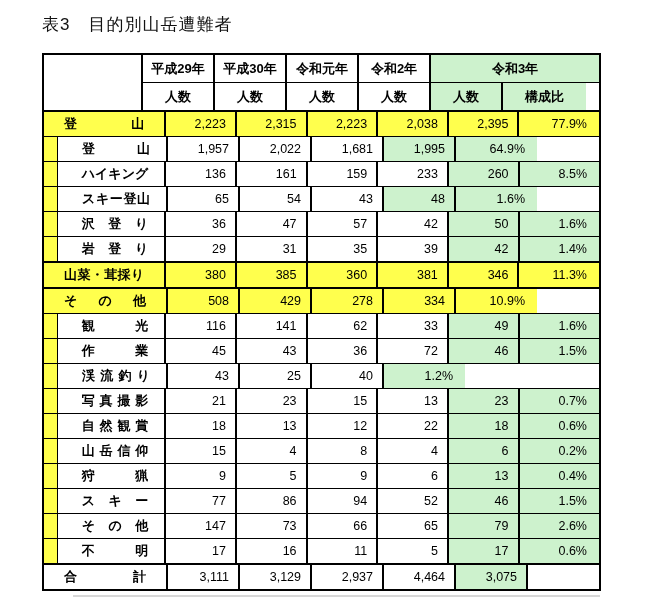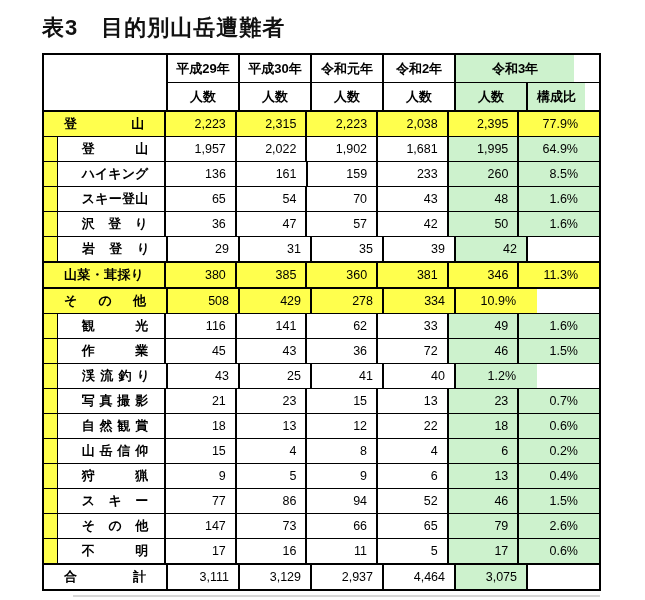--- a/index.html
+++ b/index.html
@@ -3,42 +3,42 @@
 <meta charset="utf-8">
 <style>
   html,body{margin:0;padding:0;}
   body{
     width:645px;height:600px;background:#ffffff;position:relative;
     font-family:"Liberation Sans","DejaVu Sans",sans-serif;color:#000;
     overflow:hidden;
   }
   .title{
     position:absolute;left:42px;top:13px;
-    font-size:22px;font-weight:bold;letter-spacing:1px;color:#111;
+    font-size:17px;font-weight:normal;letter-spacing:1px;color:#111;
   }
   .tbl{
     position:absolute;left:42px;top:53px;
     border:2px solid #000;background:#fff;
     width:555px; 
   }
   
   .thead{display:flex;border-bottom:2px solid #000;}
   .corner{
     width:124px;box-sizing:border-box;border-right:2px solid #000;background:#fff;
   }
   .hright{flex:1;display:flex;flex-direction:column;}
   .hrow{display:flex;height:27px;}
   .hrow1{border-bottom:1px solid #000;}
   .hcell{
     box-sizing:border-box;width:72px;border-right:2px solid #000;
     display:flex;align-items:center;justify-content:center;
     font-size:13px;font-weight:bold;background:#fff;
   }
-  .hcell.last{border-right:none;width:57px;}
-  .hcell.reiwa3{width:118px;border-right:none;}
+  .hcell.last{border-right:none;width:83px;}
+  .hcell.reiwa3{width:168px;border-right:none;}
   .green{background:var(--green);}
   
   .trow{display:flex;height:24px;border-top:1px solid #000;}
   .trow.first{border-top:none;}
   .trow.thick{border-top:2px solid #000;}
   .lab{
     box-sizing:border-box;display:flex;align-items:center;
     font-size:13px;font-weight:bold;
   }
   .lab.full{
@@ -54,21 +54,21 @@
     padding:0 16px 0 24px;justify-content:space-between;
   }
   .val{
     box-sizing:border-box;width:72px;border-right:2px solid #000;
     display:flex;align-items:center;justify-content:flex-end;
     padding-right:9px;font-size:12.5px;background:#fff;
   }
   .ratio{
     box-sizing:border-box;width:81px;border-right:none;
     display:flex;align-items:center;justify-content:flex-end;
-    padding-right:21px;font-size:12.5px;
+    padding-right:12px;font-size:12.5px;
   }
   .bg-yellow{background:var(--yellow);}
   .bg-green{background:var(--green);}
   .bg-white{background:#ffffff;}
   .artifact{
     position:absolute;left:73px;top:595px;width:527px;height:2px;
     background:#c9c9c9;opacity:.75;
   }
 </style>
 </head>
@@ -111,21 +111,20 @@
         <div class="ratio bg-yellow">77.9%</div>
       </div>
       <div class="trow">
         <div class="strip"></div>
         <div class="lab sub">
           <span>登</span>
           <span>山</span>
         </div>
         <div class="val bg-white">1,957</div>
         <div class="val bg-white">2,022</div>
-        <div class="val bg-white">1,902</div>
         <div class="val bg-white">1,681</div>
         <div class="val bg-green">1,995</div>
         <div class="ratio bg-green">64.9%</div>
       </div>
       <div class="trow">
         <div class="strip"></div>
         <div class="lab sub">
           <span>ハ</span>
           <span>イ</span>
           <span>キ</span>
@@ -143,21 +142,20 @@
         <div class="strip"></div>
         <div class="lab sub">
           <span>ス</span>
           <span>キ</span>
           <span>ー</span>
           <span>登</span>
           <span>山</span>
         </div>
         <div class="val bg-white">65</div>
         <div class="val bg-white">54</div>
-        <div class="val bg-white">70</div>
         <div class="val bg-white">43</div>
         <div class="val bg-green">48</div>
         <div class="ratio bg-green">1.6%</div>
       </div>
       <div class="trow">
         <div class="strip"></div>
         <div class="lab sub">
           <span>沢</span>
           <span>登</span>
           <span>り</span>
@@ -174,20 +172,21 @@
         <div class="lab sub">
           <span>岩</span>
           <span>登</span>
           <span>り</span>
         </div>
         <div class="val bg-white">29</div>
         <div class="val bg-white">31</div>
         <div class="val bg-white">35</div>
         <div class="val bg-white">39</div>
         <div class="val bg-green">42</div>
+        <div class="ratio bg-green">1.4%</div>
       </div>
       <div class="trow thick">
         <div class="lab full bg-yellow">
           <span>山</span>
           <span>菜</span>
           <span>・</span>
           <span>茸</span>
           <span>採</span>
           <span>り</span>
         </div>
@@ -239,21 +238,20 @@
       <div class="trow">
         <div class="strip"></div>
         <div class="lab sub">
           <span>渓</span>
           <span>流</span>
           <span>釣</span>
           <span>り</span>
         </div>
         <div class="val bg-white">43</div>
         <div class="val bg-white">25</div>
-        <div class="val bg-white">41</div>
         <div class="val bg-white">40</div>
         <div class="ratio bg-green">1.2%</div>
       </div>
       <div class="trow">
         <div class="strip"></div>
         <div class="lab sub">
           <span>写</span>
           <span>真</span>
           <span>撮</span>
           <span>影</span>

